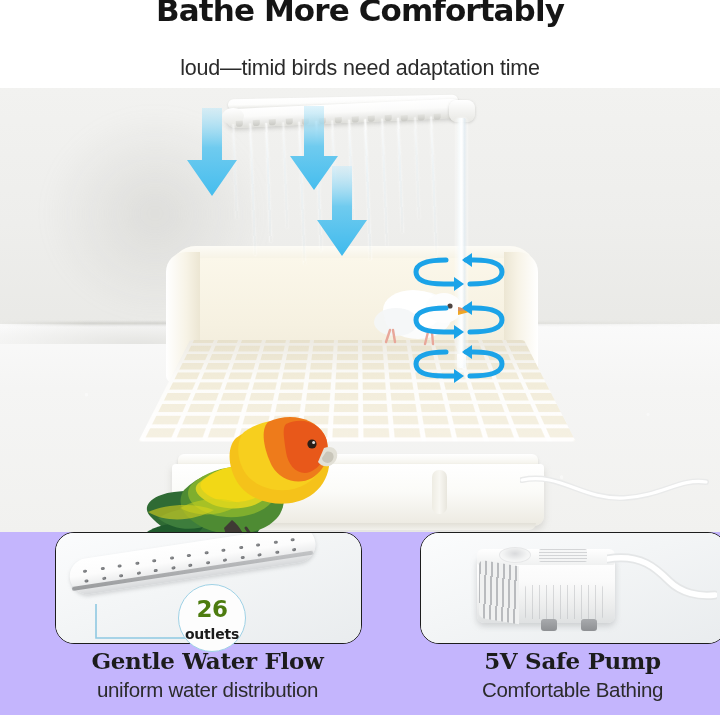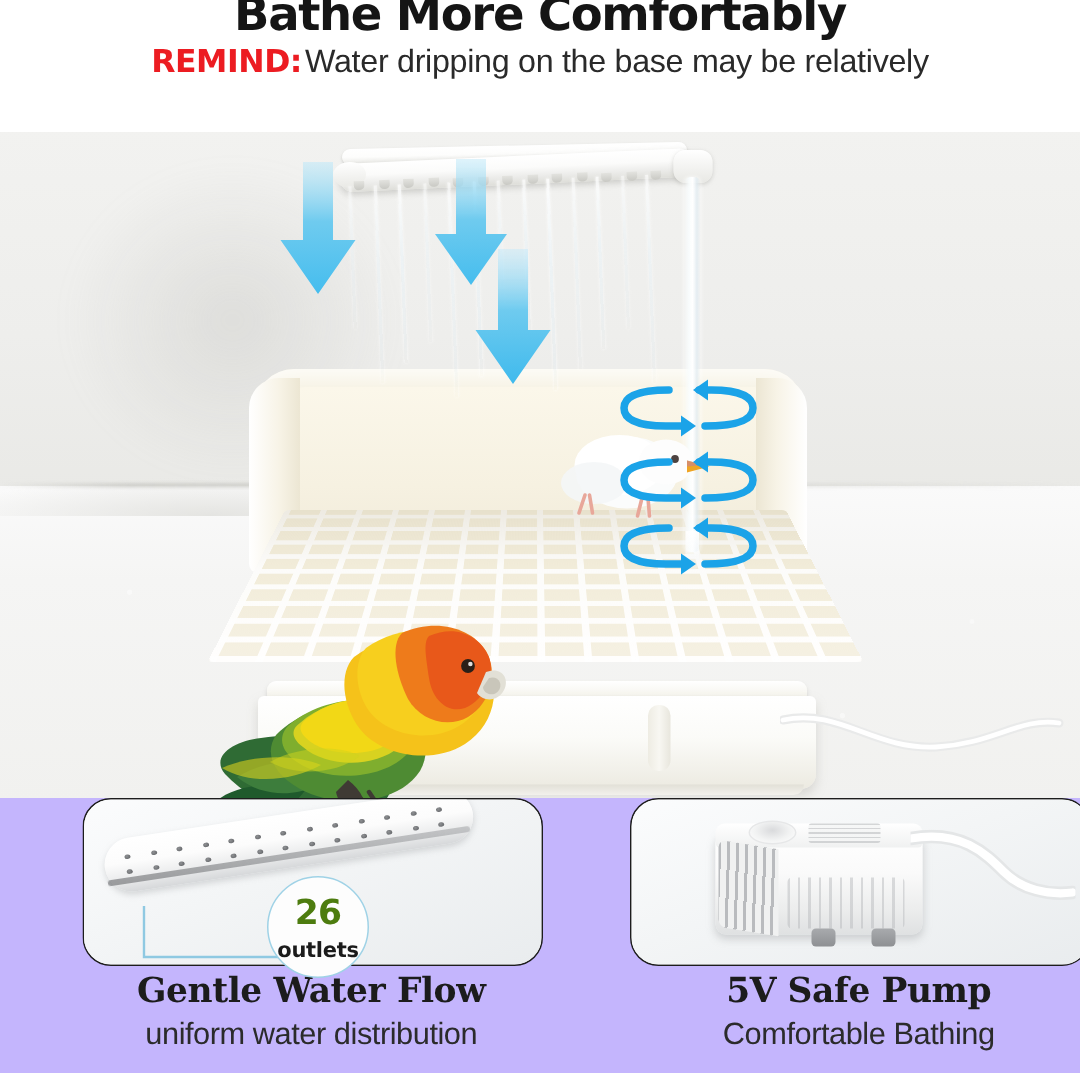--- a/index.html
+++ b/index.html
@@ -182,23 +182,21 @@
     font-size:20.5px;color:#2b2b2b;letter-spacing:-.3px;white-space:nowrap;}
   .cap-left{left:55px;} .cap-right{left:420px;}
 </style>
 </head>
 <body>
 
 <div id="page">
 
   <div class="header">
     <div class="title">Bathe More Comfortably</div>
-    <div class="remind-line">
-      <span class="remind-tag">REMIND:</span><span>Water dripping on the base may be relatively</span>
-    </div>
+    <div class="remind-line2">loud—timid birds need adaptation time</div>
   </div>
 
   <div class="stage">
     <div class="wall"></div>
     <div class="wallshadow"></div>
     <div class="counter"></div>
     <div class="counter-edge"></div>
     <div class="specks"></div>
 
     <div class="tub-back"></div>

